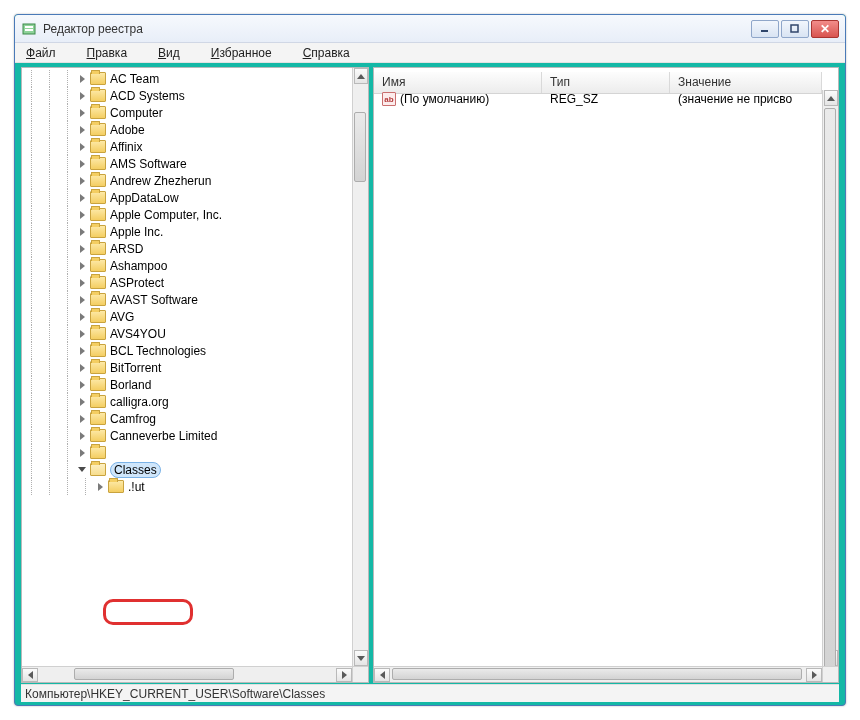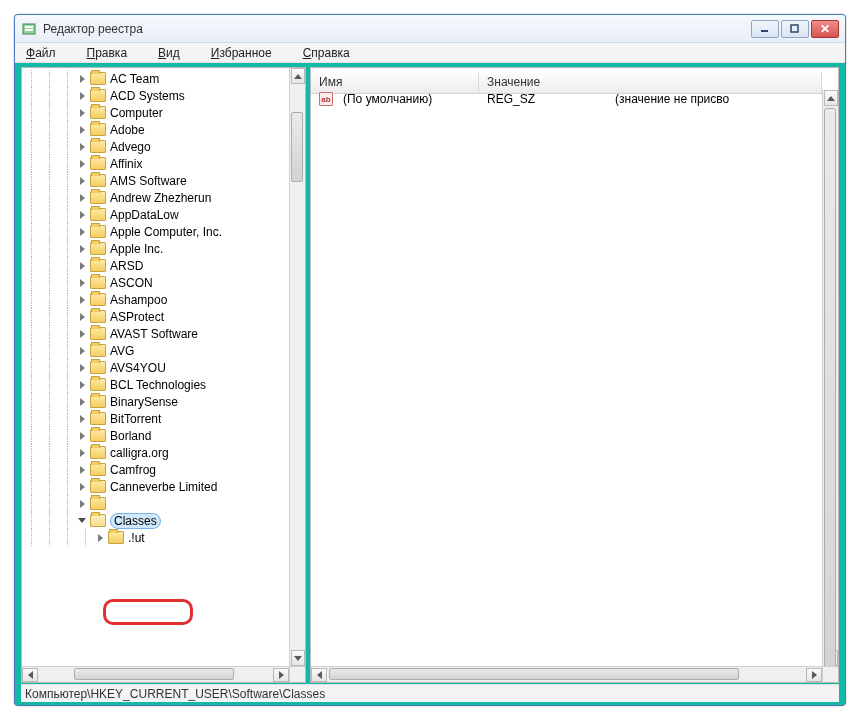--- a/index.html
+++ b/index.html
@@ -9,21 +9,21 @@
 .title-icon { width: 16px; height: 16px; margin-right: 6px; display: inline-flex; align-items: center; justify-content: center; }
 .title-text { font-size: 12px; color: #333; }
 .win-btns { margin-left: auto; display: flex; }
 .win-btn { width: 28px; height: 18px; border: 1px solid #8fa6c9; background: linear-gradient(#f2f6fc,#d9e4f3); margin-left: 2px; border-radius: 2px; display: flex; align-items: center; justify-content: center; font-size: 10px; color: #30466b; cursor: pointer; }
 .win-btn.close { background: linear-gradient(#f28d8a,#d85450); border-color: #a93531; color: #fff; font-weight: bold; font-size: 12px; }
 .menubar { height: 20px; background: #f4f4f4; border-bottom: 1px solid #e2e2e2; display: flex; align-items: center; padding: 0 4px; gap: 17px; }
 .menu-item { padding: 2px 7px; cursor: pointer; color: #222; }
 .menu-item u { text-decoration: underline; }
 .client { position: absolute; left: 6px; right: 6px; top: 52px; bottom: 22px; display: flex; gap: 4px; }
 .panel { border: 1px solid #b9b9b9; background: #fff; position: relative; }
-.tree-panel { width: 285px; }
+.tree-panel { width: 348px; }
 .list-panel { flex: 1; }
 .tree { position: absolute; left: 0; right: 16px; top: 0; bottom: 16px; overflow: hidden; padding-top: 2px; }
 .tree-row { display: flex; align-items: center; height: 17px; position: relative; white-space: nowrap; }
 .indent { display: inline-block; width: 18px; height: 17px; position: relative; }
 .indent.line::before { content: ""; position: absolute; left: 9px; top: 0; bottom: 0; border-left: 1px dotted #b0b0b0; }
 .expander { width: 12px; height: 12px; border: none; background: transparent; display: inline-flex; align-items: center; justify-content: center; margin-right: 2px; cursor: pointer; }
 .tri { width: 0; height: 0; }
 .tri.right { border-left: 5px solid #7a7a7a; border-top: 4px solid transparent; border-bottom: 4px solid transparent; }
 .tri.down { border-top: 5px solid #4a4a4a; border-left: 4px solid transparent; border-right: 4px solid transparent; }
 .folder { width: 16px; height: 13px; background: linear-gradient(#fde9a7,#f4ce62); border: 1px solid #c9a33e; border-radius: 1px; margin-right: 4px; position: relative; }
@@ -44,21 +44,21 @@
 .col { border-right: 1px solid #d9d9d9; padding: 3px 8px; color: #333; cursor: pointer; overflow: hidden; white-space: nowrap; }
 .col.c1 { width: 168px; }
 .col.c2 { width: 128px; }
 .col.c3 { flex: 1; }
 .list-body { position: absolute; left: 0; right: 16px; top: 22px; bottom: 16px; overflow: hidden; }
 .list-row { display: flex; height: 18px; align-items: center; }
 .cell { padding: 0 8px; overflow: hidden; white-space: nowrap; }
 .cell.c1 { width: 168px; display: flex; align-items: center; }
 .cell.c2 { width: 128px; }
 .cell.c3 { flex: 1; }
-.val-icon { width: 14px; height: 14px; border: 1px solid #c96f6f; background: #fcecec; margin-right: 10px; display: inline-flex; align-items: center; justify-content: center; font-size: 8px; color: #b43b3b; font-weight: bold; border-radius: 1px; }
+.val-icon { width: 14px; height: 14px; border: 1px solid #c96f6f; background: #fcecec; margin-right: 4px; display: inline-flex; align-items: center; justify-content: center; font-size: 8px; color: #b43b3b; font-weight: bold; border-radius: 1px; }
 .statusbar { position: absolute; left: 6px; right: 6px; bottom: 3px; height: 18px; background: #f4f4f4; border-top: 1px solid #e0e0e0; padding: 2px 4px; color: #333; font-size: 12px; }
 .highlight-ring { position: absolute; border: 3px solid #e03030; border-radius: 10px; pointer-events: none; box-shadow: 0 0 0 1px rgba(255,255,255,.6) inset; }
 .tri-small { width:0;height:0; }
 .tri-small.left { border-right:5px solid #5a5a5a; border-top:4px solid transparent; border-bottom:4px solid transparent; }
 .tri-small.right { border-left:5px solid #5a5a5a; border-top:4px solid transparent; border-bottom:4px solid transparent; }
 .tri-small.up { border-bottom:5px solid #5a5a5a; border-left:4px solid transparent; border-right:4px solid transparent; }
 .tri-small.down { border-top:5px solid #5a5a5a; border-left:4px solid transparent; border-right:4px solid transparent; }
 </style>
 </head>
 <body>
@@ -140,30 +140,20 @@
             <span class="node-label">Adobe</span>
           </div>
           <div class="tree-row">
             <span class="indent line"></span>
             <span class="indent line"></span>
             <span class="indent line"></span>
             <span class="expander">
               <span class="tri right"></span>
             </span>
             <span class="folder"></span>
-            <span class="node-label">Advego</span>
-          </div>
-          <div class="tree-row">
-            <span class="indent line"></span>
-            <span class="indent line"></span>
-            <span class="indent line"></span>
-            <span class="expander">
-              <span class="tri right"></span>
-            </span>
-            <span class="folder"></span>
             <span class="node-label">Affinix</span>
           </div>
           <div class="tree-row">
             <span class="indent line"></span>
             <span class="indent line"></span>
             <span class="indent line"></span>
             <span class="expander">
               <span class="tri right"></span>
             </span>
             <span class="folder"></span>
@@ -220,30 +210,20 @@
             <span class="node-label">ARSD</span>
           </div>
           <div class="tree-row">
             <span class="indent line"></span>
             <span class="indent line"></span>
             <span class="indent line"></span>
             <span class="expander">
               <span class="tri right"></span>
             </span>
             <span class="folder"></span>
-            <span class="node-label">ASCON</span>
-          </div>
-          <div class="tree-row">
-            <span class="indent line"></span>
-            <span class="indent line"></span>
-            <span class="indent line"></span>
-            <span class="expander">
-              <span class="tri right"></span>
-            </span>
-            <span class="folder"></span>
             <span class="node-label">Ashampoo</span>
           </div>
           <div class="tree-row">
             <span class="indent line"></span>
             <span class="indent line"></span>
             <span class="indent line"></span>
             <span class="expander">
               <span class="tri right"></span>
             </span>
             <span class="folder"></span>
@@ -281,30 +261,20 @@
           </div>
           <div class="tree-row">
             <span class="indent line"></span>
             <span class="indent line"></span>
             <span class="indent line"></span>
             <span class="expander">
               <span class="tri right"></span>
             </span>
             <span class="folder"></span>
             <span class="node-label">BCL Technologies</span>
-          </div>
-          <div class="tree-row">
-            <span class="indent line"></span>
-            <span class="indent line"></span>
-            <span class="indent line"></span>
-            <span class="expander">
-              <span class="tri right"></span>
-            </span>
-            <span class="folder"></span>
-            <span class="node-label">BinarySense</span>
           </div>
           <div class="tree-row">
             <span class="indent line"></span>
             <span class="indent line"></span>
             <span class="indent line"></span>
             <span class="expander">
               <span class="tri right"></span>
             </span>
             <span class="folder"></span>
             <span class="node-label">BitTorrent</span>
@@ -402,20 +372,21 @@
         <div class="arrow">
             <span class="tri-small right"></span>
           </div>
       </div>
       <div class="corner"></div>
     </div>
 
     <div class="panel list-panel">
       <div class="list-head">
         <div class="col c1">Имя</div>
+        <div class="col c2">Тип</div>
         <div class="col c3">Значение</div>
       </div>
       <div class="list-body" id="listbody">
           <div class="list-row">
     <div class="cell c1">
               <span class="val-icon">ab</span>
               <span>(По умолчанию)</span>
             </div>
     <div class="cell c2">REG_SZ</div>
     <div class="cell c3">(значение не присво</div>

